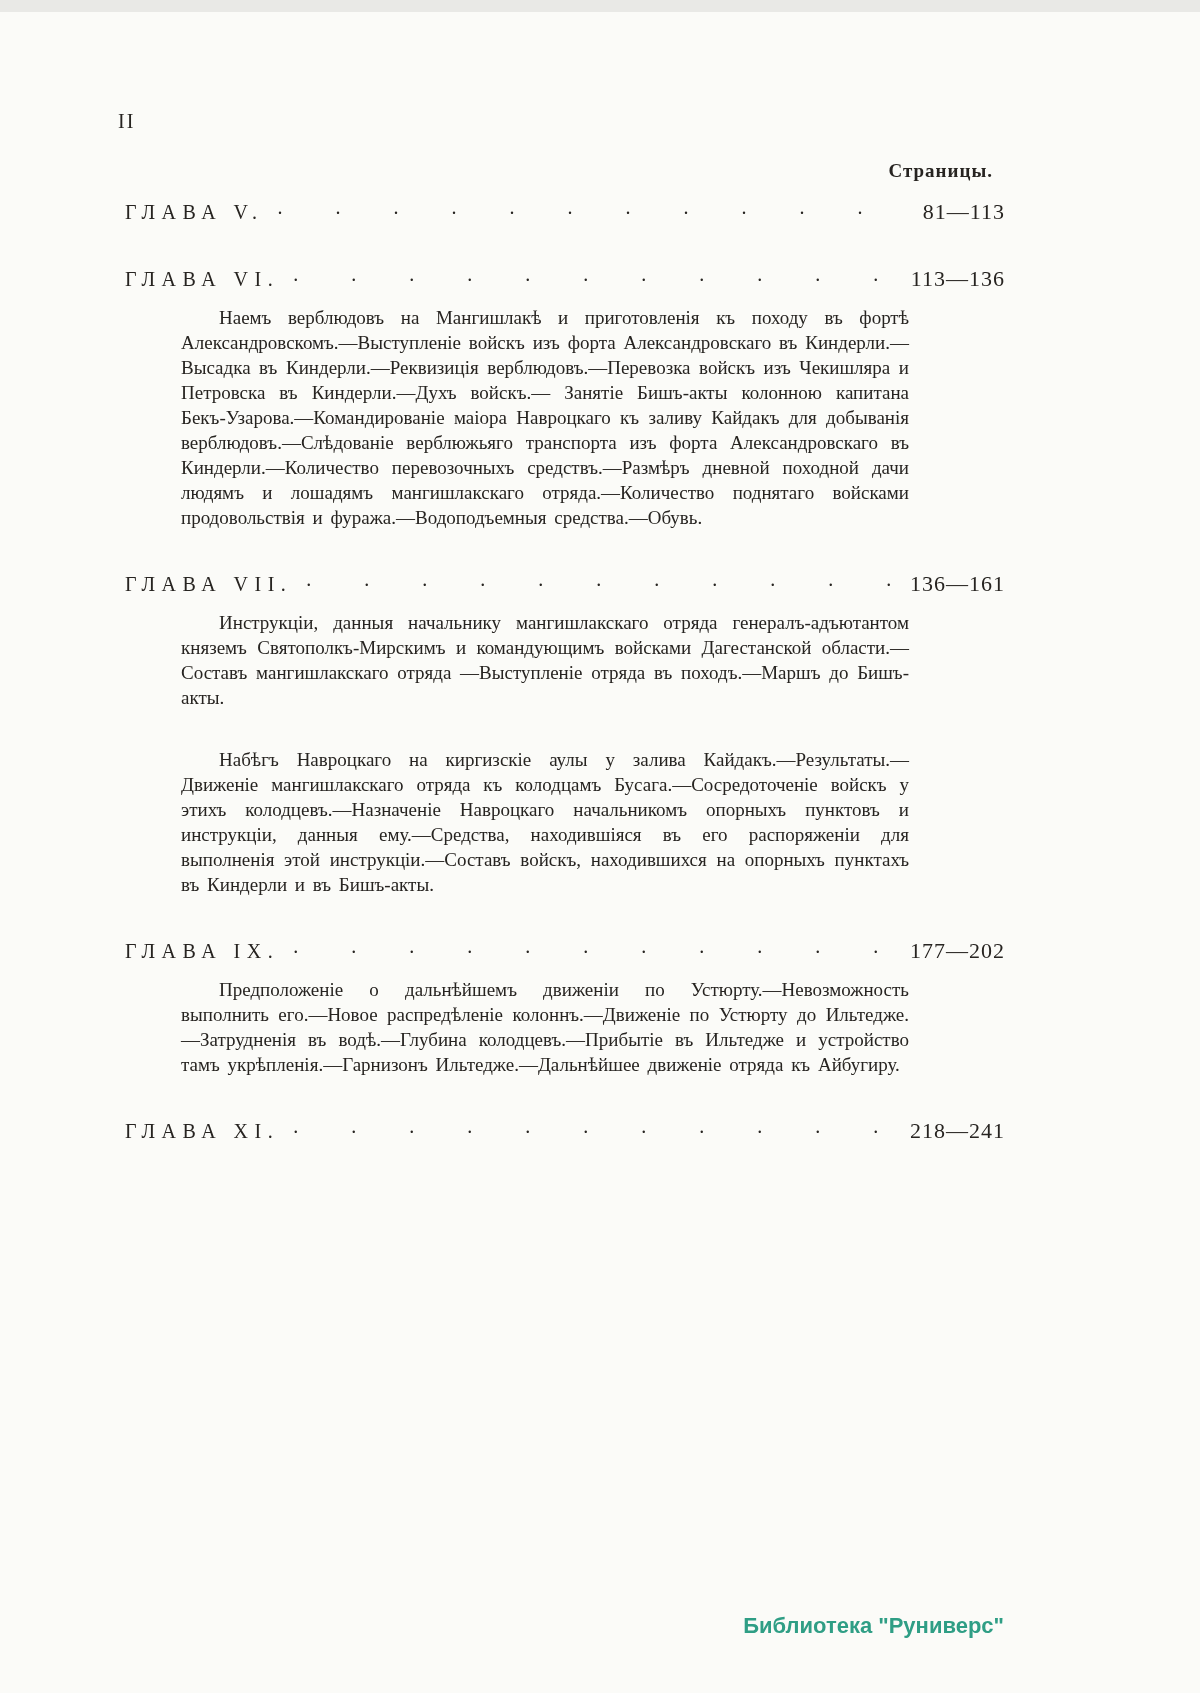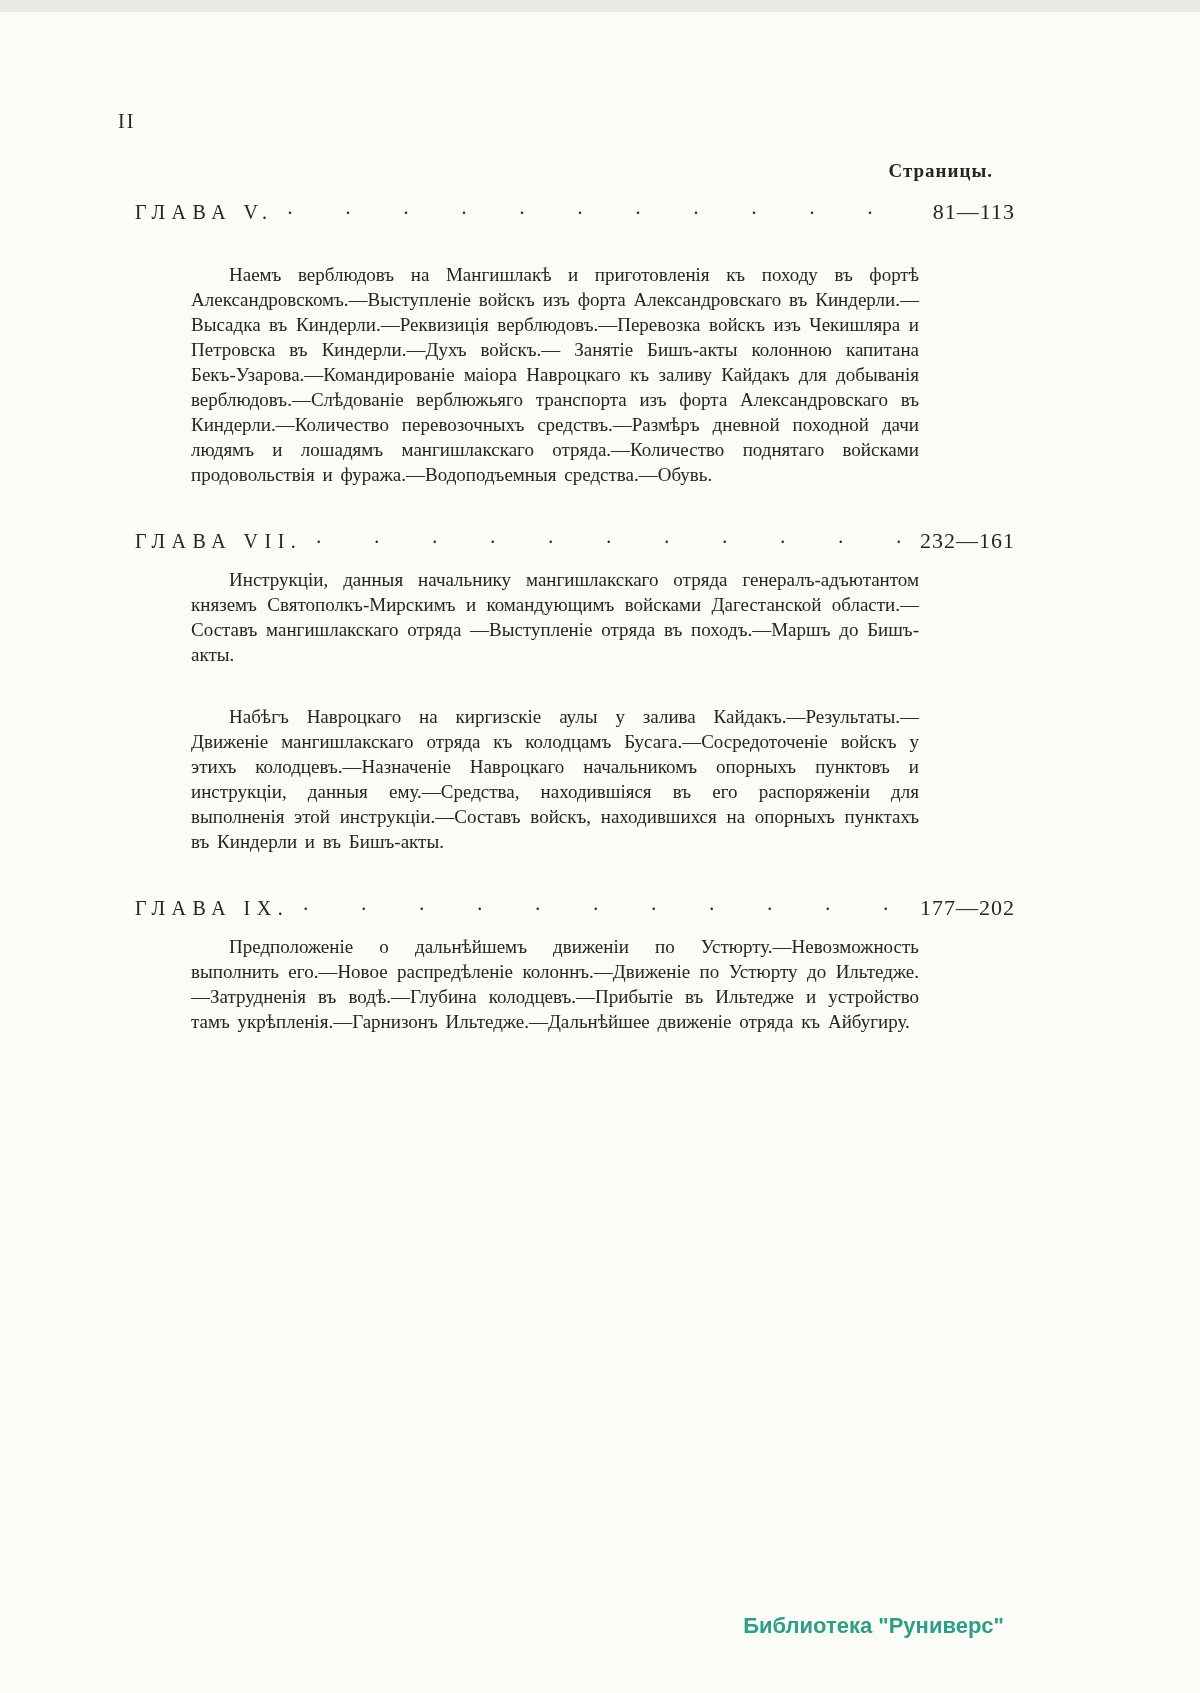--- a/index.html
+++ b/index.html
@@ -34,21 +34,21 @@
     position:absolute;
     top:148px;
     right:207px;
     font-size:19px;
     letter-spacing:1px;
     font-weight:bold;
   }
   .toc{
     position:absolute;
     top:183px;
-    left:135px;
+    left:125px;
     width:880px;
   }
   .entry + .entry{
     margin-top:37px;
   }
   .entry-line{
     display:flex;
     align-items:baseline;
     white-space:nowrap;
   }
@@ -112,46 +112,56 @@
 
     <section class="entry">
       <div class="entry-line">
         <span class="chapter">ГЛАВА V.</span>
         <span class="leader"></span>
         <span class="pagerange">81—113</span>
       </div>
     </section>
 
     <section class="entry">
+      <div class="entry-line">
+        <span class="chapter">ГЛАВА VI.</span>
+        <span class="leader"></span>
+        <span class="pagerange">113—136</span>
+      </div>
       <p class="desc">Наемъ верблюдовъ на Мангишлакѣ и приготовленія къ походу въ фортѣ Александровскомъ.—Выступленіе войскъ изъ форта Александровскаго въ Киндерли.—Высадка въ Киндерли.—Реквизиція верблюдовъ.—Перевозка войскъ изъ Чекишляра и Петровска въ Киндерли.—Духъ войскъ.— Занятіе Бишъ-акты колонною капитана Бекъ-Узарова.—Командированіе маіора Навроцкаго къ заливу Кайдакъ для добыванія верблюдовъ.—Слѣдованіе верблюжьяго транспорта изъ форта Александровскаго въ Киндерли.—Количество перевозочныхъ средствъ.—Размѣръ дневной походной дачи людямъ и лошадямъ мангишлакскаго отряда.—Количество поднятаго войсками продовольствія и фуража.—Водоподъемныя средства.—Обувь.</p>
     </section>
 
     <section class="entry">
       <div class="entry-line">
         <span class="chapter">ГЛАВА VII.</span>
         <span class="leader"></span>
-        <span class="pagerange">232—161</span>
+        <span class="pagerange">136—161</span>
       </div>
       <p class="desc">Инструкціи, данныя начальнику мангишлакскаго отряда генералъ-адъютантом княземъ Святополкъ-Мирскимъ и командующимъ войсками Дагестанской области.—Составъ мангишлакскаго отряда —Выступленіе отряда въ походъ.—Маршъ до Бишъ-акты.</p>
     </section>
 
     <section class="entry">
       <p class="desc">Набѣгъ Навроцкаго на киргизскіе аулы у залива Кайдакъ.—Результаты.— Движеніе мангишлакскаго отряда къ колодцамъ Бусага.—Сосредоточеніе войскъ у этихъ колодцевъ.—Назначеніе Навроцкаго начальникомъ опорныхъ пунктовъ и инструкціи, данныя ему.—Средства, находившіяся въ его распоряженіи для выполненія этой инструкціи.—Составъ войскъ, находившихся на опорныхъ пунктахъ въ Киндерли и въ Бишъ-акты.</p>
     </section>
 
     <section class="entry">
       <div class="entry-line">
         <span class="chapter">ГЛАВА IX.</span>
         <span class="leader"></span>
         <span class="pagerange">177—202</span>
       </div>
       <p class="desc">Предположеніе о дальнѣйшемъ движеніи по Устюрту.—Невозможность выполнить его.—Новое распредѣленіе колоннъ.—Движеніе по Устюрту до Ильтедже.—Затрудненія въ водѣ.—Глубина колодцевъ.—Прибытіе въ Ильтедже и устройство тамъ укрѣпленія.—Гарнизонъ Ильтедже.—Дальнѣйшее движеніе отряда къ Айбугиру.</p>
     </section>
 
 
     <section class="entry">
+      <div class="entry-line">
+        <span class="chapter">ГЛАВА XI.</span>
+        <span class="leader"></span>
+        <span class="pagerange">218—241</span>
+      </div>
     </section>
 
   </main>
 
   <div class="watermark">Библиотека "Руниверс"</div>
 
 </div>
 
 </body></html>

